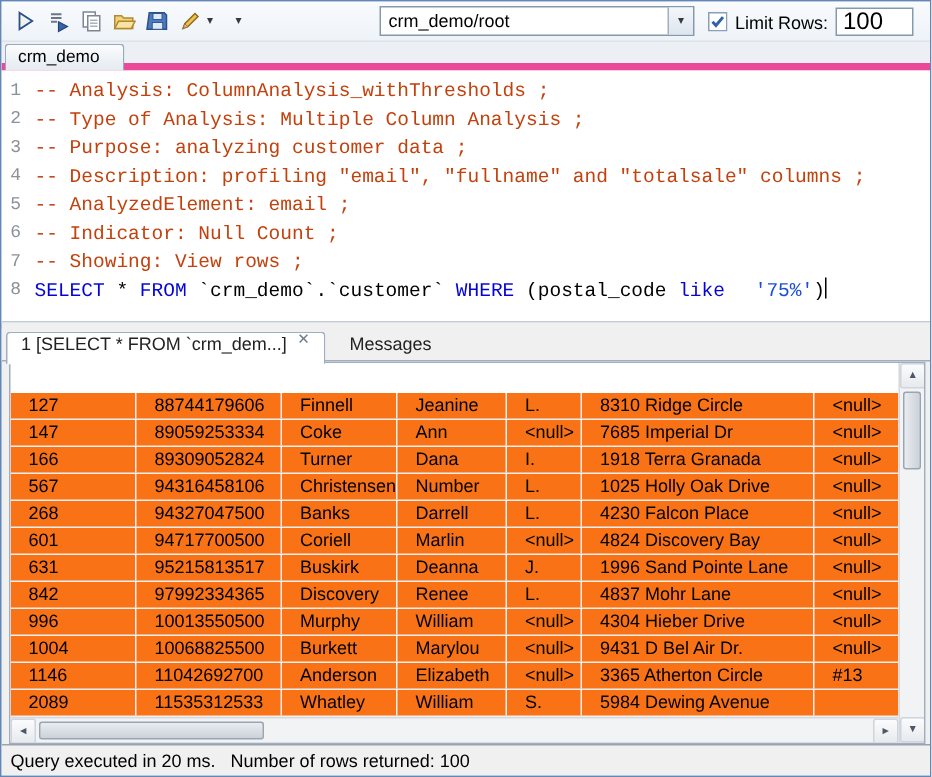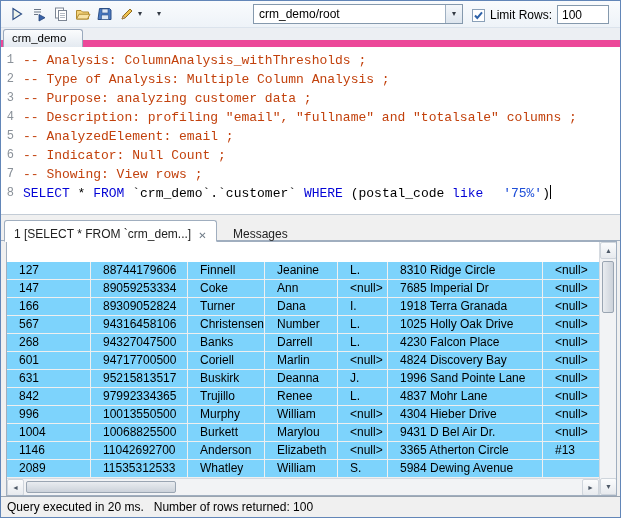--- a/index.html
+++ b/index.html
@@ -27,27 +27,27 @@
   .combo-text { flex:1; font-size:12px; padding-left:5px; color:#000; white-space:nowrap; overflow:hidden; }
   .combo-btn {
     width:17px; height:100%; border-left:1px solid #9fb0c2;
     background:linear-gradient(#f4f7fa,#dde5ee);
     display:flex; align-items:center; justify-content:center;
   }
   .checkbox { position:absolute; left:471px; top:7px; width:13px; height:13px; }
   .cb-label { position:absolute; left:489px; top:7px; font-size:12px; color:#000; }
   .limit-input {
     position:absolute; left:556px; top:4px; width:52px; height:19px;
-    border:1px solid #8599ad; font-size:12px; padding-left:4px;
+    border:1px solid #8599ad; font-size:16px; padding-left:4px;
     font-family:"Liberation Sans", sans-serif;
   }
   
   .ed-tabbar {
     position:absolute; top:27px; left:0; right:0; height:19px;
-    background:#eceff3; border-bottom:7px solid #ec4899;
+    background:#eceff3; border-bottom:5px solid #ec4899;
   }
   .ed-tab {
     position:absolute; left:2px; top:1px; height:18px;
     padding:0 16px 0 8px;
     background:linear-gradient(#fbfcfd,#e4eaf1);
     border:1px solid #9aa9bd; border-bottom:none; border-radius:3px 3px 0 0;
     font-size:11.5px; line-height:16px; color:#000;
   }
   
   .editor {
@@ -63,21 +63,21 @@
   .tok-plain   { color:#000; }
   .tok-kw      { color:#0404d6; }
   .tok-string  { color:#1d4ed8;margin-left:12px; }
   .caret { display:inline-block; width:1px; height:14px; background:#000; vertical-align:-2px; }
   
   .res-tabbar {
     position:absolute; top:218px; left:0; right:0; height:22px;
     border-bottom:1px solid #a0aebf; background:#f0f0f0;
   }
   .res-tab {
-    display:inline-flex; align-items:flex-end; height:21px; margin-left:3px;
+    display:inline-flex; align-items:flex-start; height:21px; margin-left:3px;
     padding:0 9px; font-size:12px; color:#222; position:relative; top:1px;
   }
   .res-tab.active {
     height:22px; background:#fff;
     border:1px solid #a0aebf; border-bottom:1px solid #fff;
     border-radius:3px 3px 0 0; z-index:2;
   }
   .close { margin-left:7px; color:#6f7b87; font-size:10px; line-height:1; }
   
   .grid-panel {
@@ -87,21 +87,21 @@
   .thead {
     position:absolute; top:0; left:0; right:17px; height:20px; display:flex;
     background:linear-gradient(#fdfdfd,#edeff2);
     border-bottom:1px solid #cdd2d8; overflow:hidden;margin-top:33px;
   }
   .th {
     flex:none; padding-left:12px; font-size:12px; line-height:19px;
     border-right:1px solid #d8dce1; color:#111; white-space:nowrap; overflow:hidden;
   }
   .tbody { position:absolute; top:20px; left:0; right:17px; bottom:17px; overflow:hidden; background:#fff; }
-  .tr { display:flex; height:18px; border-bottom:1px solid #efefef; background:#7dd3fc; }
+  .tr { display:flex; height:18px; border-bottom:1px solid #efefef; background:#f97316; }
   .td {
     flex:none; padding-left:12px; font-size:12px; line-height:17px;
     border-right:1px solid #f0f0f0; color:#000; white-space:nowrap; overflow:hidden;
   }
   .c0{width:84px}.c1{width:97px}.c2{width:77px}.c3{width:73px}.c4{width:50px}.c5{width:155px}.c6{width:120px}
   
   .vscroll {
     position:absolute; top:0; right:0; width:17px; bottom:0;
     background:#f2f3f5; border-left:1px solid #d5dae0;
   }
@@ -301,21 +301,21 @@
           <div class="td c1">95215813517</div>
           <div class="td c2">Buskirk</div>
           <div class="td c3">Deanna</div>
           <div class="td c4">J.</div>
           <div class="td c5">1996 Sand Pointe Lane</div>
           <div class="td c6">&lt;null&gt;</div>
         </div>
         <div class="tr">
           <div class="td c0">842</div>
           <div class="td c1">97992334365</div>
-          <div class="td c2">Trujillo</div>
+          <div class="td c2">Discovery</div>
           <div class="td c3">Renee</div>
           <div class="td c4">L.</div>
           <div class="td c5">4837 Mohr Lane</div>
           <div class="td c6">&lt;null&gt;</div>
         </div>
         <div class="tr">
           <div class="td c0">996</div>
           <div class="td c1">10013550500</div>
           <div class="td c2">Murphy</div>
           <div class="td c3">William</div>

